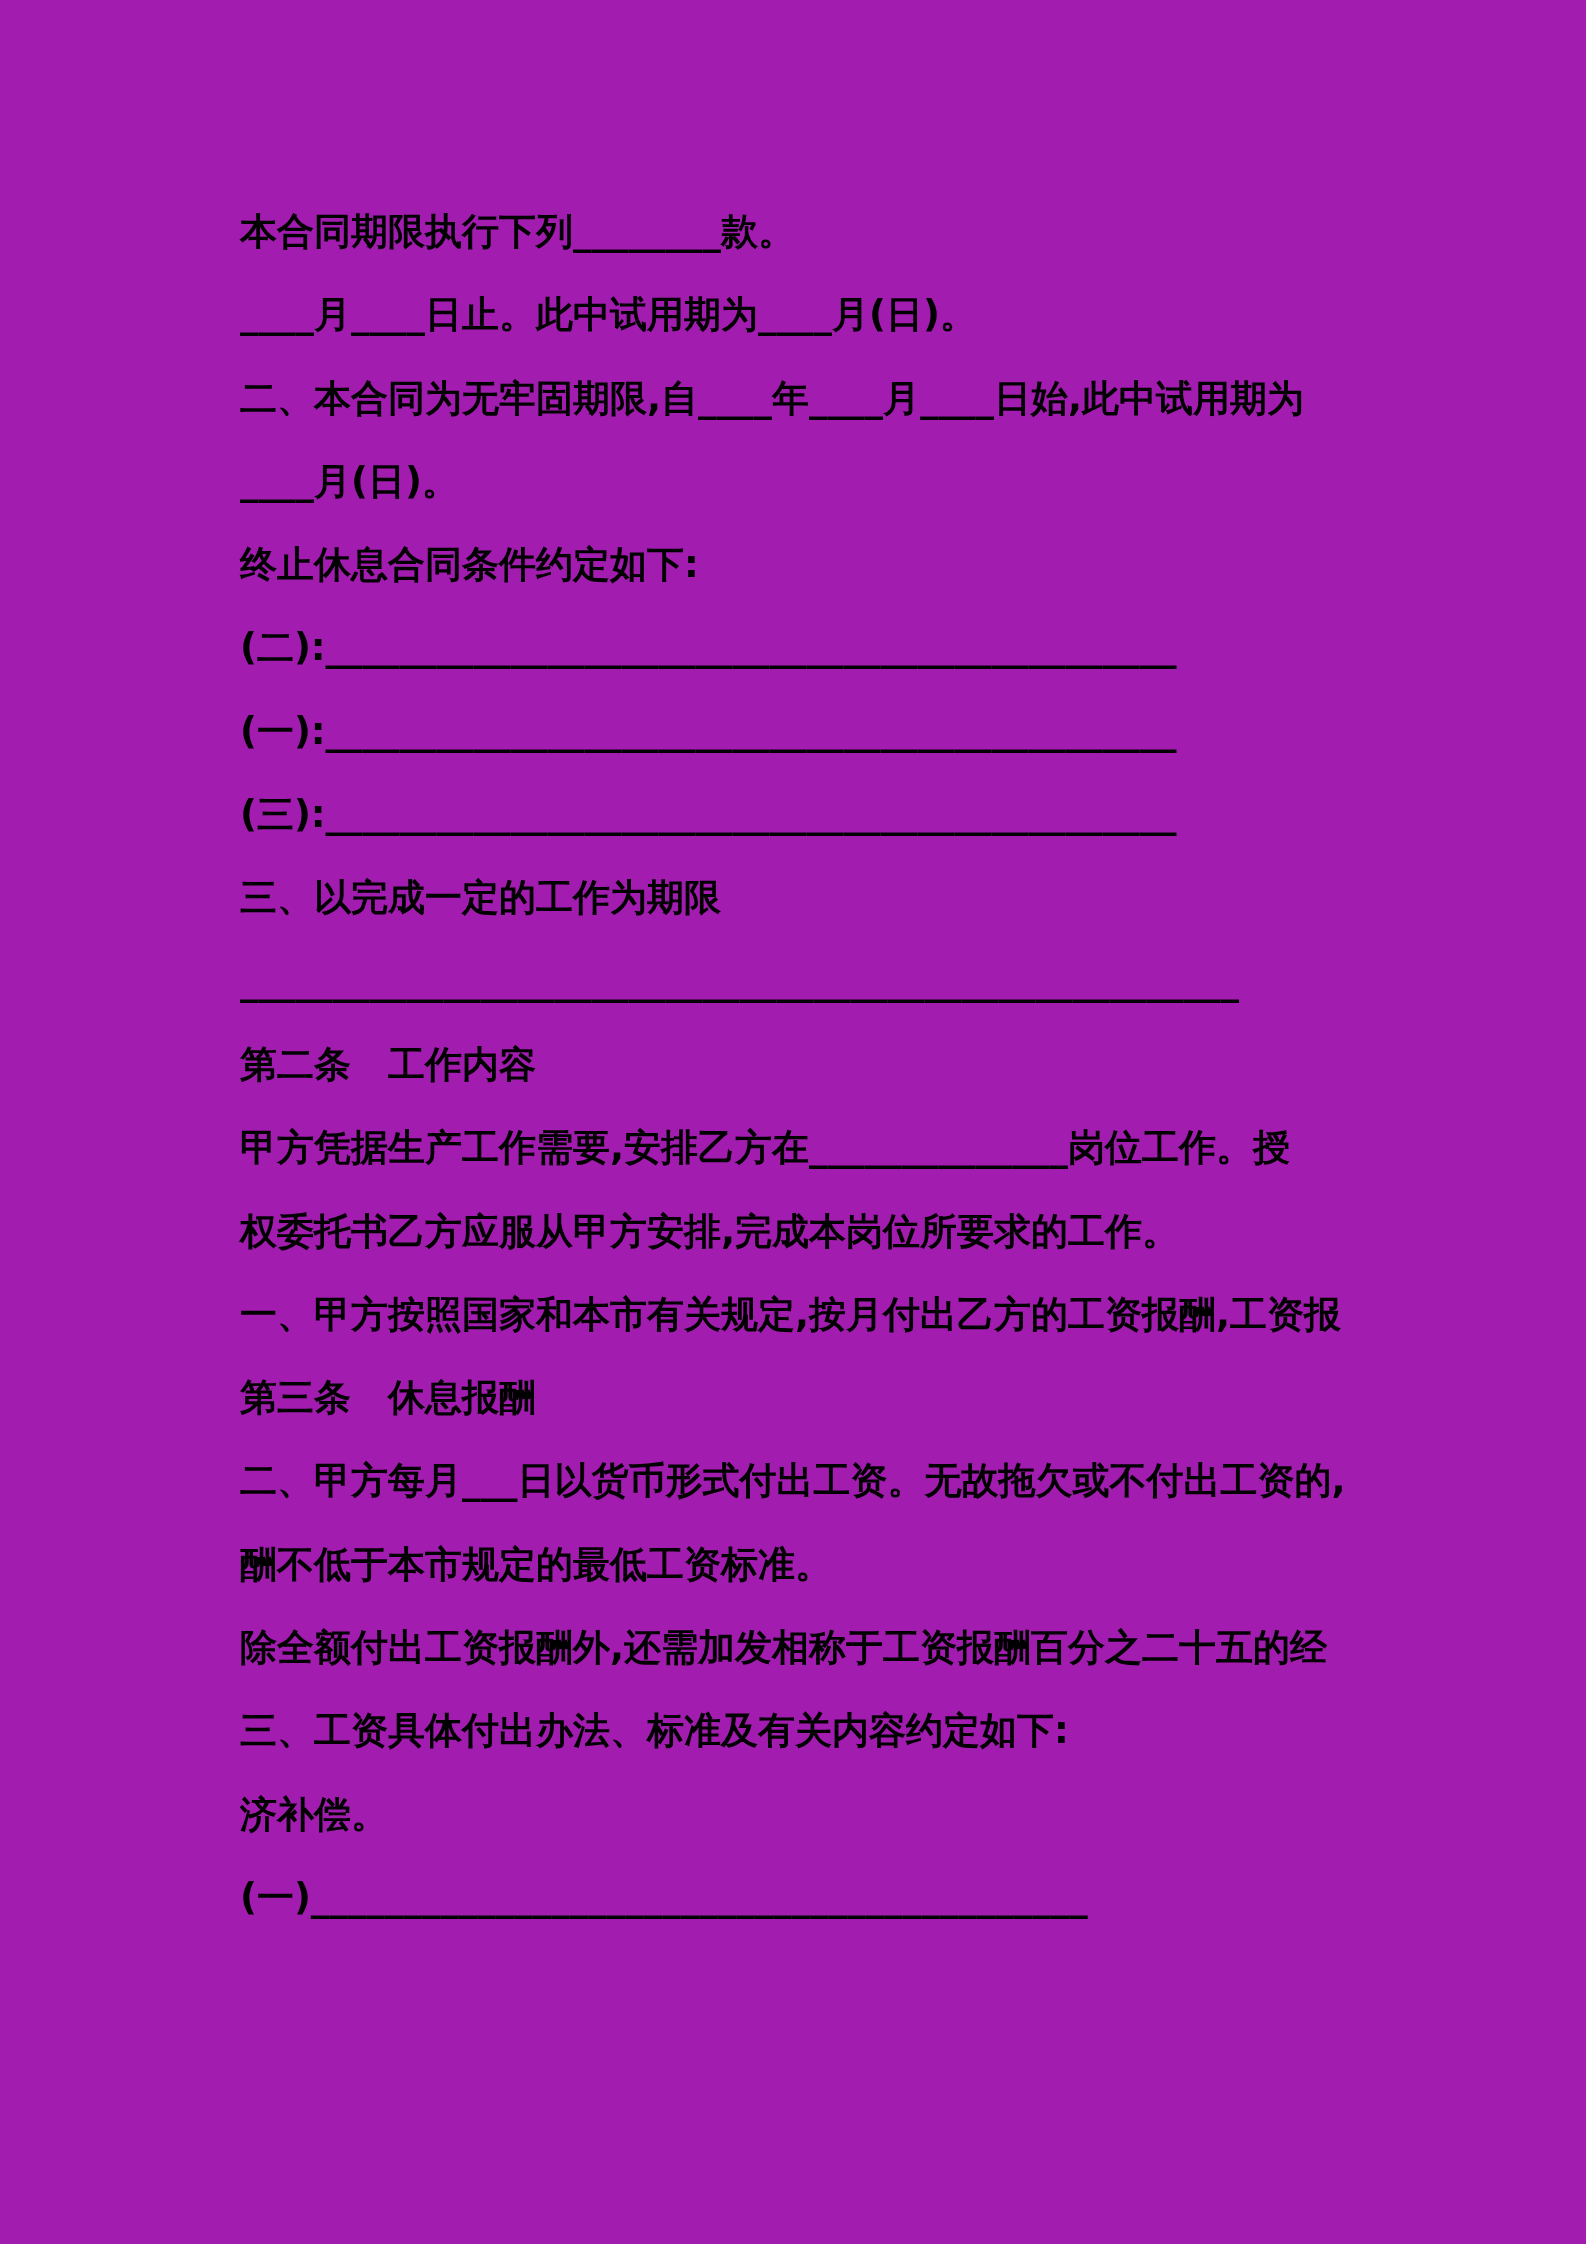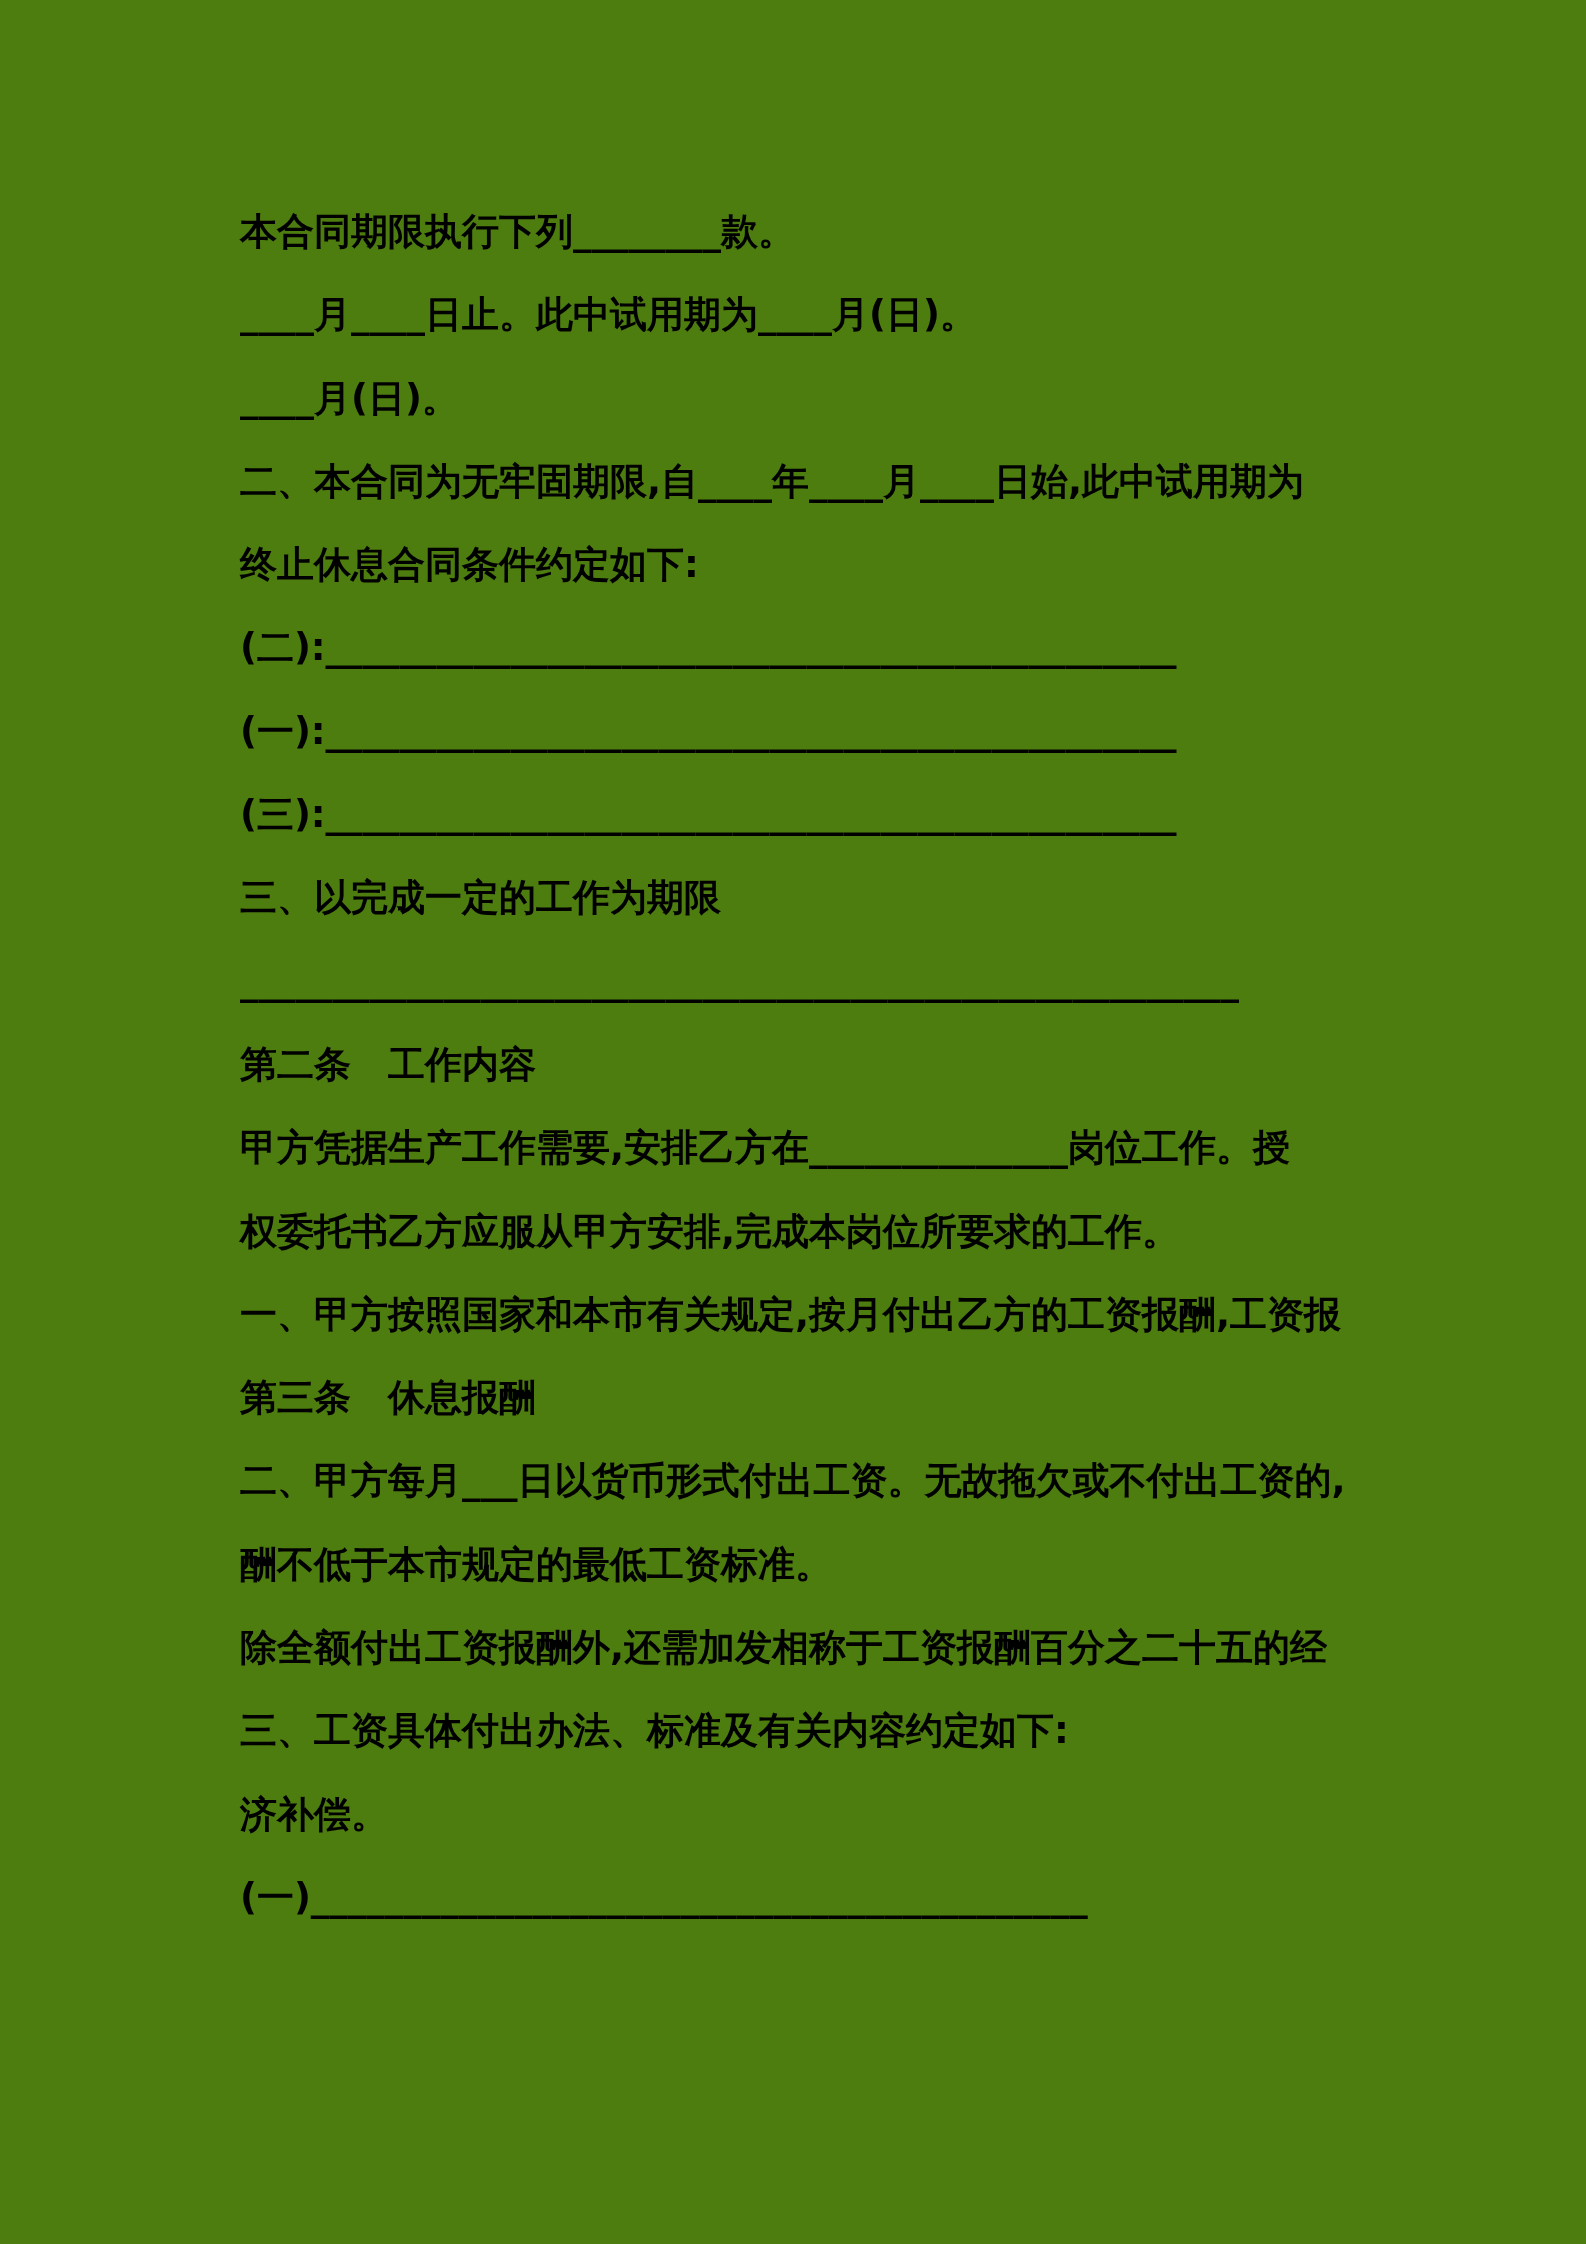--- a/index.html
+++ b/index.html
@@ -4,21 +4,21 @@
 <style>
   html, body {
     margin: 0;
     padding: 0;
     background: #ffffff;
   }
   .page {
     position: relative;
     width: 1586px;
     height: 2244px;
-    background: #4d7c0f;
+    background: #a21caf;
     overflow: hidden;
     font-family: "DejaVu Sans", sans-serif;
   }
   .content {
     position: absolute;
     left: 240px;
     top: 190px;
     width: 1200px;
   }
   .line {
@@ -31,22 +31,22 @@
     letter-spacing: 0;
   }
 </style>
 </head>
 <body>
 
 <div class="page">
   <div class="content">
     <div class="line">本合同期限执行下列________款。</div>
     <div class="line">____月____日止。此中试用期为____月(日)。</div>
+    <div class="line">二、本合同为无牢固期限,自____年____月____日始,此中试用期为</div>
     <div class="line">____月(日)。</div>
-    <div class="line">二、本合同为无牢固期限,自____年____月____日始,此中试用期为</div>
     <div class="line">终止休息合同条件约定如下:</div>
     <div class="line">(二):______________________________________________</div>
     <div class="line">(一):______________________________________________</div>
     <div class="line">(三):______________________________________________</div>
     <div class="line">三、以完成一定的工作为期限</div>
     <div class="line">______________________________________________________</div>
     <div class="line">第二条　工作内容</div>
     <div class="line">甲方凭据生产工作需要,安排乙方在______________岗位工作。授</div>
     <div class="line">权委托书乙方应服从甲方安排,完成本岗位所要求的工作。</div>
     <div class="line">一、甲方按照国家和本市有关规定,按月付出乙方的工资报酬,工资报</div>

